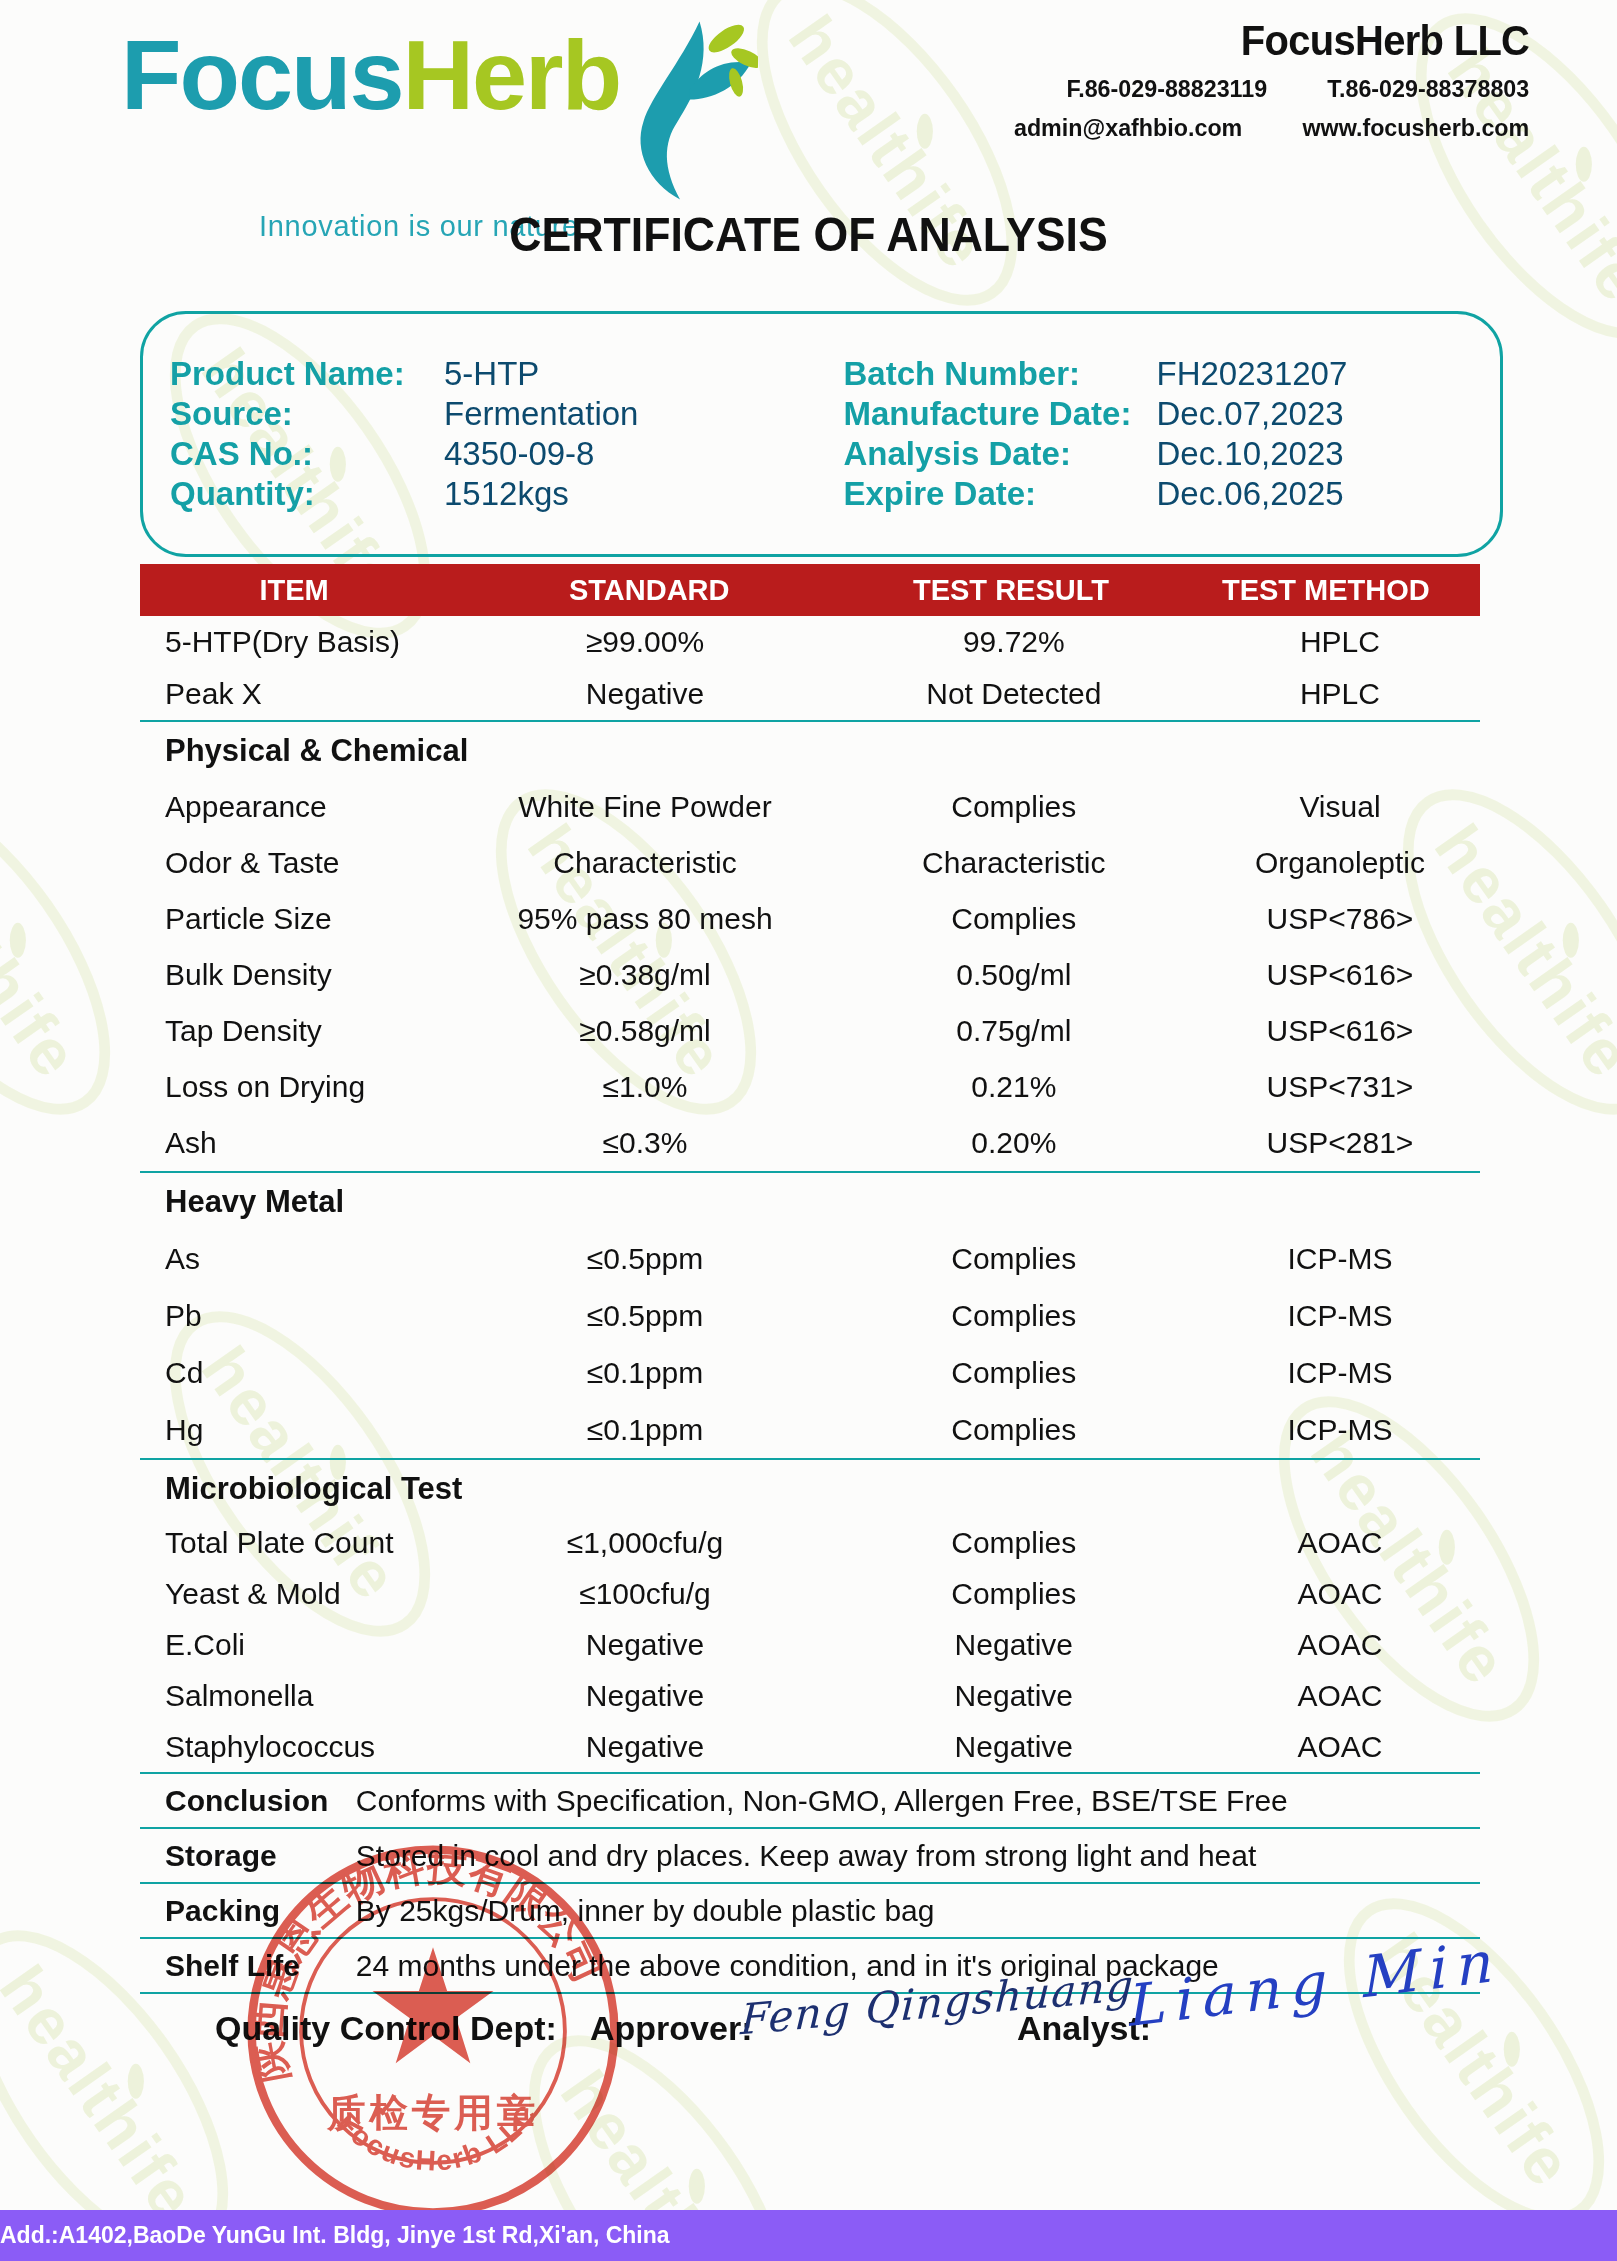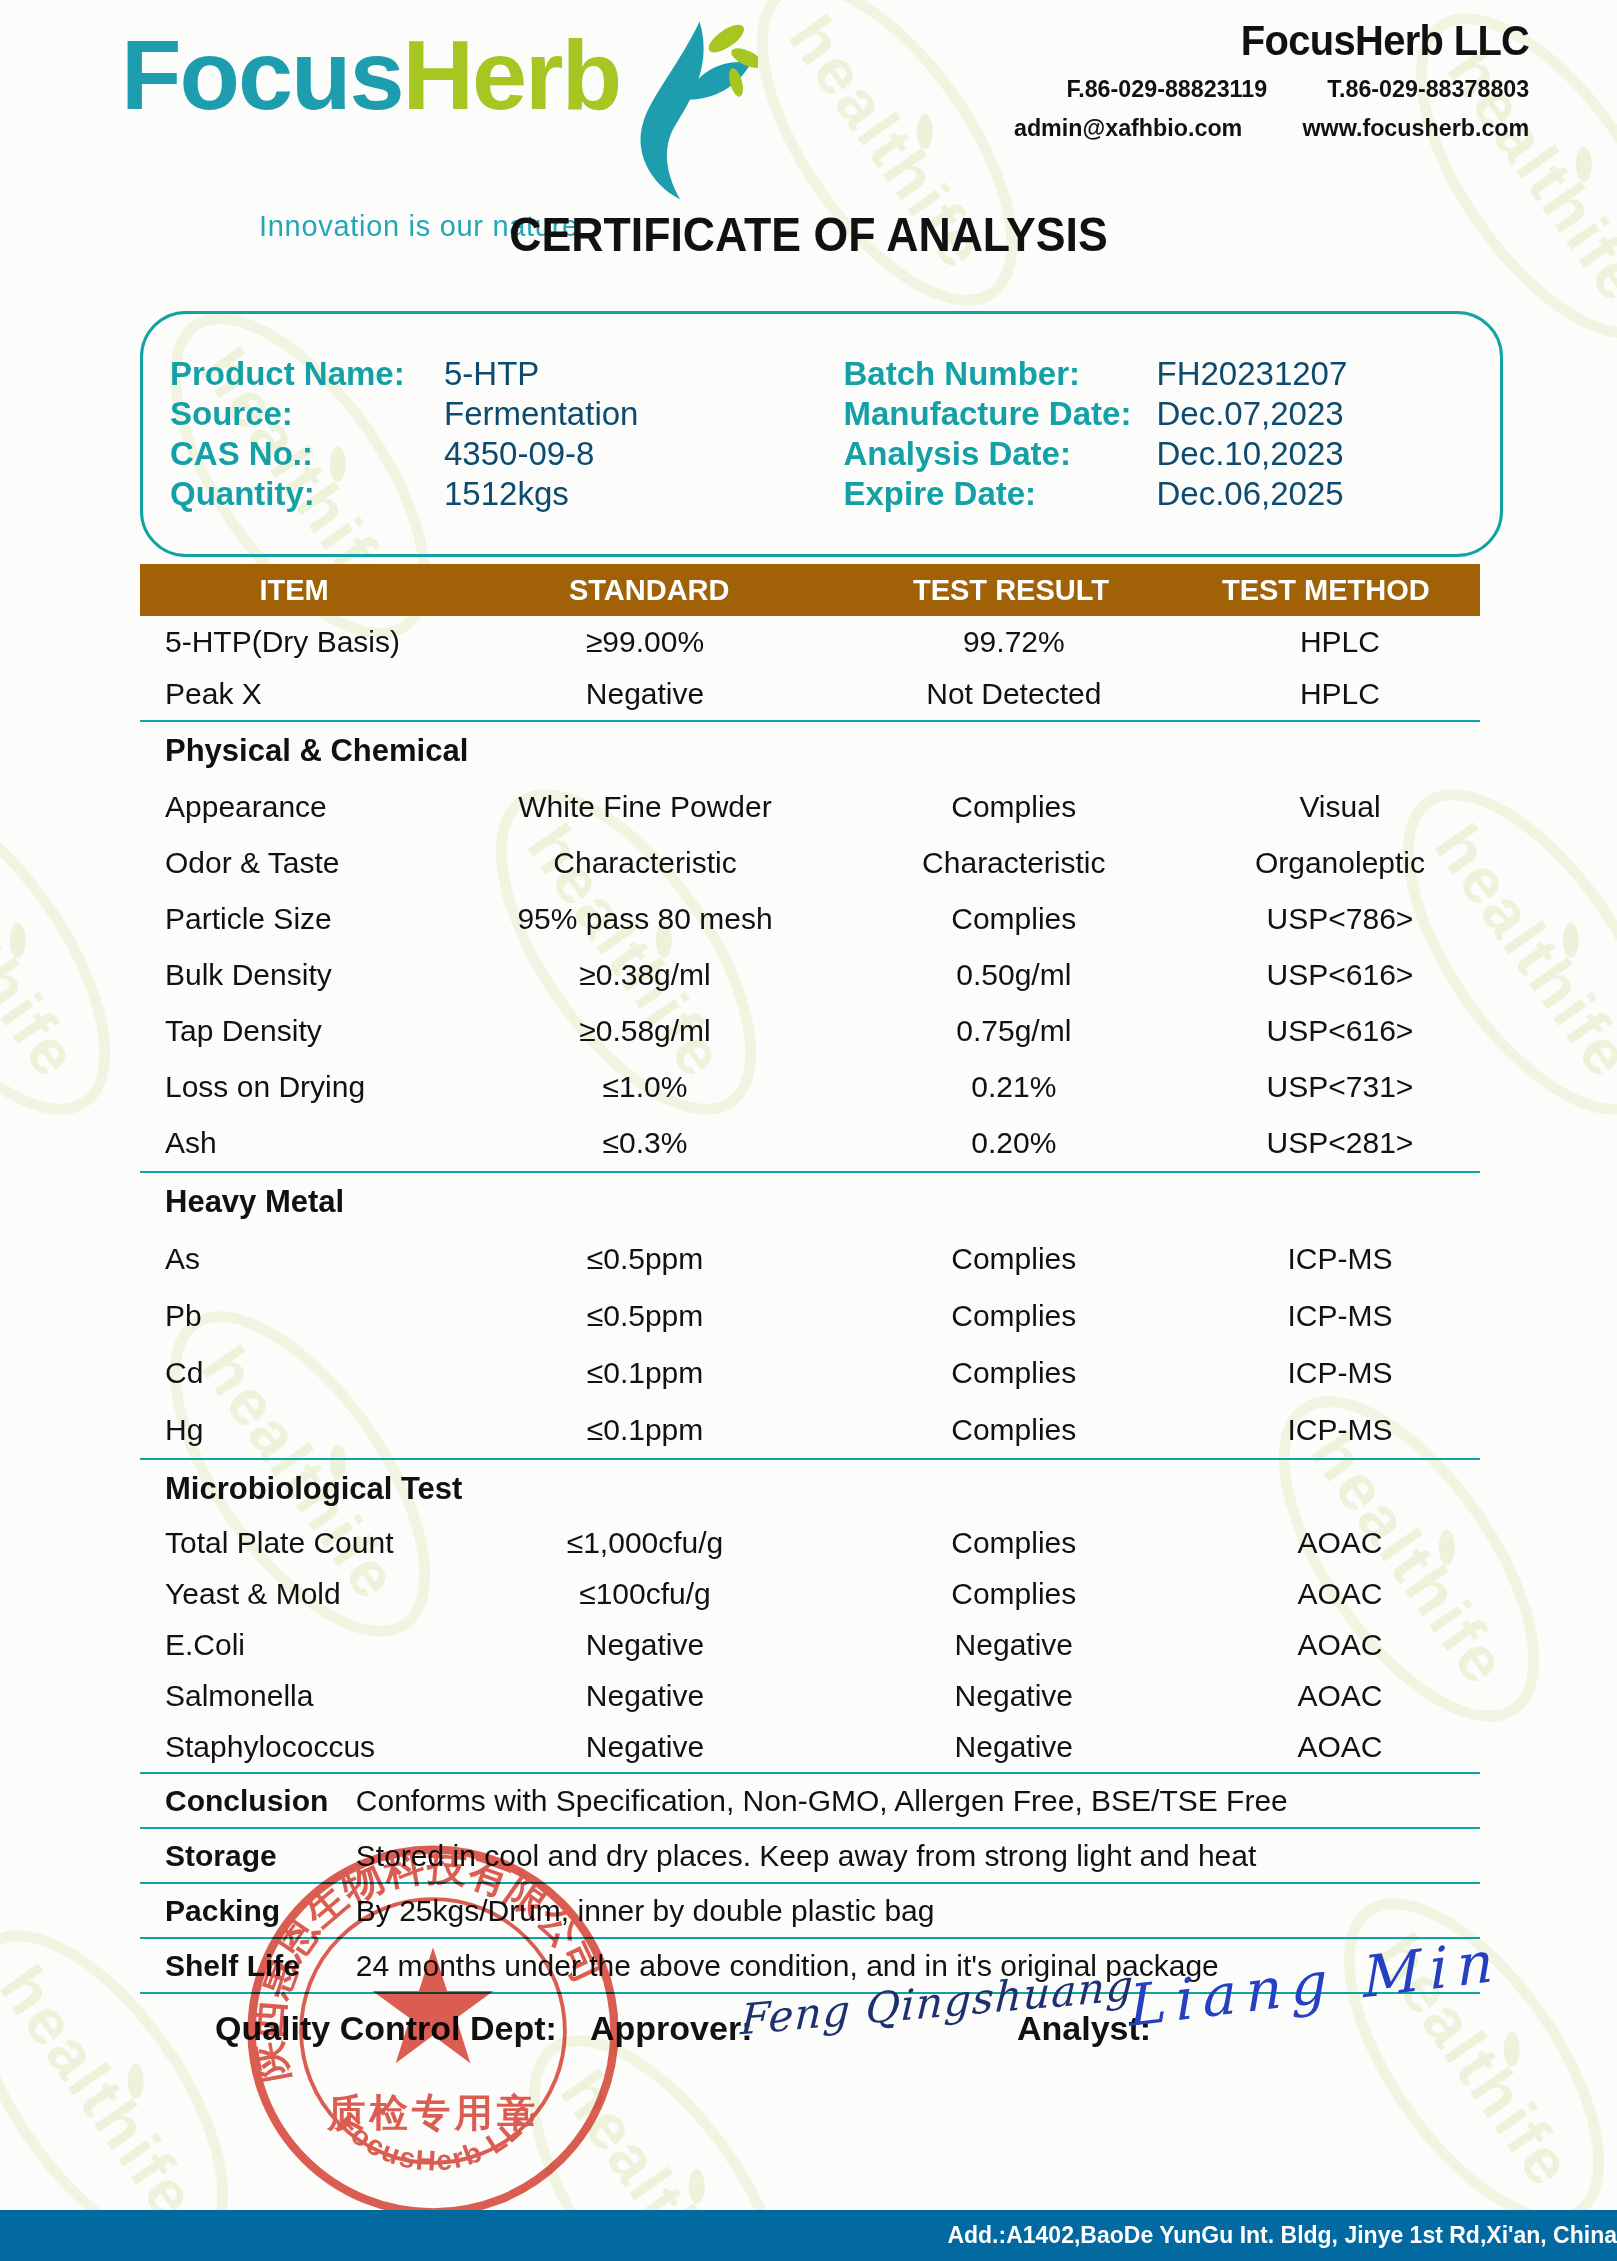--- a/index.html
+++ b/index.html
@@ -31,21 +31,21 @@
   }
   .info-pair{display:flex;align-items:baseline;font-size:33px;}
   .info-pair .lbl{font-weight:bold;color:#14a0a6;}
   .pair-left{padding-left:27px;}
   .pair-left .lbl{width:274px;}
   .pair-right{padding-left:22px;}
   .pair-right .lbl{width:313px;}
   .info-pair .val{color:#0c4a6e;}
   
   .coa-table{position:absolute;left:140px;right:137px;top:564px;z-index:2;}
-  .thead{display:flex;align-items:center;height:52px;background:#a16207;color:#fff;font-weight:bold;font-size:29px;}
+  .thead{display:flex;align-items:center;height:52px;background:#b91c1c;color:#fff;font-weight:bold;font-size:29px;}
   .trow{display:flex;align-items:center;font-size:30px;gap:40px;}
   .trow.h80{height:52px;}
   .trow.h86{height:56px;}
   .trow.h88{height:57px;justify-content:center;}
   .trow.h78{height:51px;align-items:center;}
   .c1{width:23%;text-align:left;padding-left:25px;box-sizing:border-box;}
   .c2{width:30%;text-align:center;}
   .c3{width:24%;text-align:center;}
   .c4{width:23%;text-align:center;}
   .thead .c1{text-align:center;padding-left:0;}
@@ -58,22 +58,22 @@
   .sig-zone{position:absolute;left:0;top:1983px;width:100%;height:170px;z-index:2;}
   .sig-label{position:absolute;font-size:34px;font-weight:bold;top:26px;}
   .qc{left:215px;}
   .ap{left:590px;}
   .an{left:1017px;}
   .sig{position:absolute;font-style:italic;font-family:"DejaVu Serif",cursive;}
   .sig-approver{left:740px;top:-5.2px;font-size:42px;color:#1d3070;transform:rotate(-5deg) skewX(-8deg);letter-spacing:1.3px;}
   .sig-analyst{left:1128px;top:-33px;font-size:57px;color:#2540c2;transform:rotate(-7deg) skewX(-6deg);letter-spacing:9px;}
   .stamp{position:absolute;left:240px;top:1838px;width:386px;height:386px;z-index:3;mix-blend-mode:multiply;opacity:.92;}
   
-  .footer{position:absolute;left:0;bottom:0;width:100%;height:51px;background:#0369a1;z-index:4;
-          display:flex;align-items:center;justify-content:flex-end;}
+  .footer{position:absolute;left:0;bottom:0;width:100%;height:51px;background:#8b5cf6;z-index:4;
+          display:flex;align-items:center;justify-content:flex-start;}
   .footer-text{color:#fff;font-size:23px;font-weight:bold;}
 </style>
 </head>
 <body>
 
 <svg width="0" height="0" style="position:absolute">
   <defs>
     <symbol id="wm-sym" viewBox="0 0 600 600">
       <g transform="rotate(55 300 300)">
         <ellipse cx="300" cy="300" rx="272" ry="122" fill="none" stroke="#e6eec9" stroke-width="16"></ellipse>

